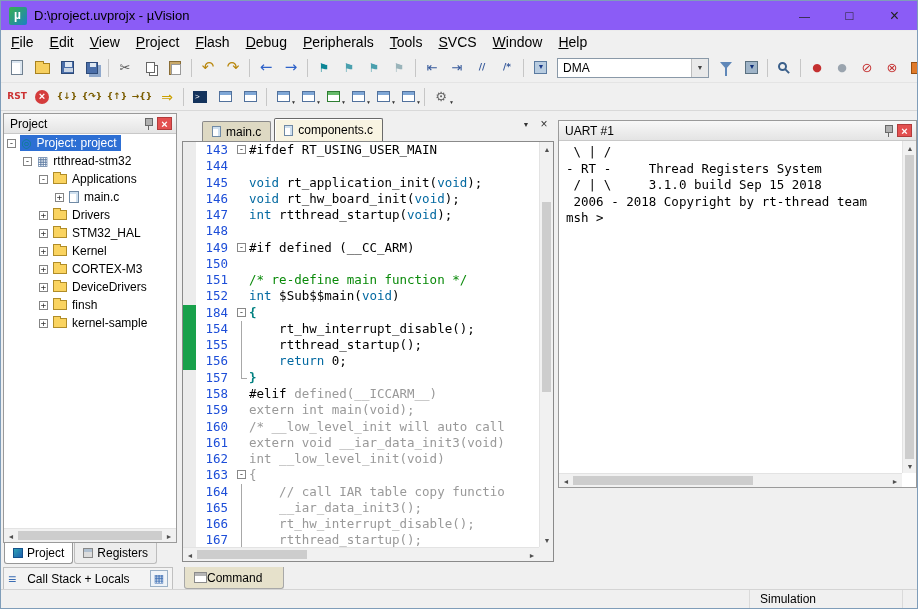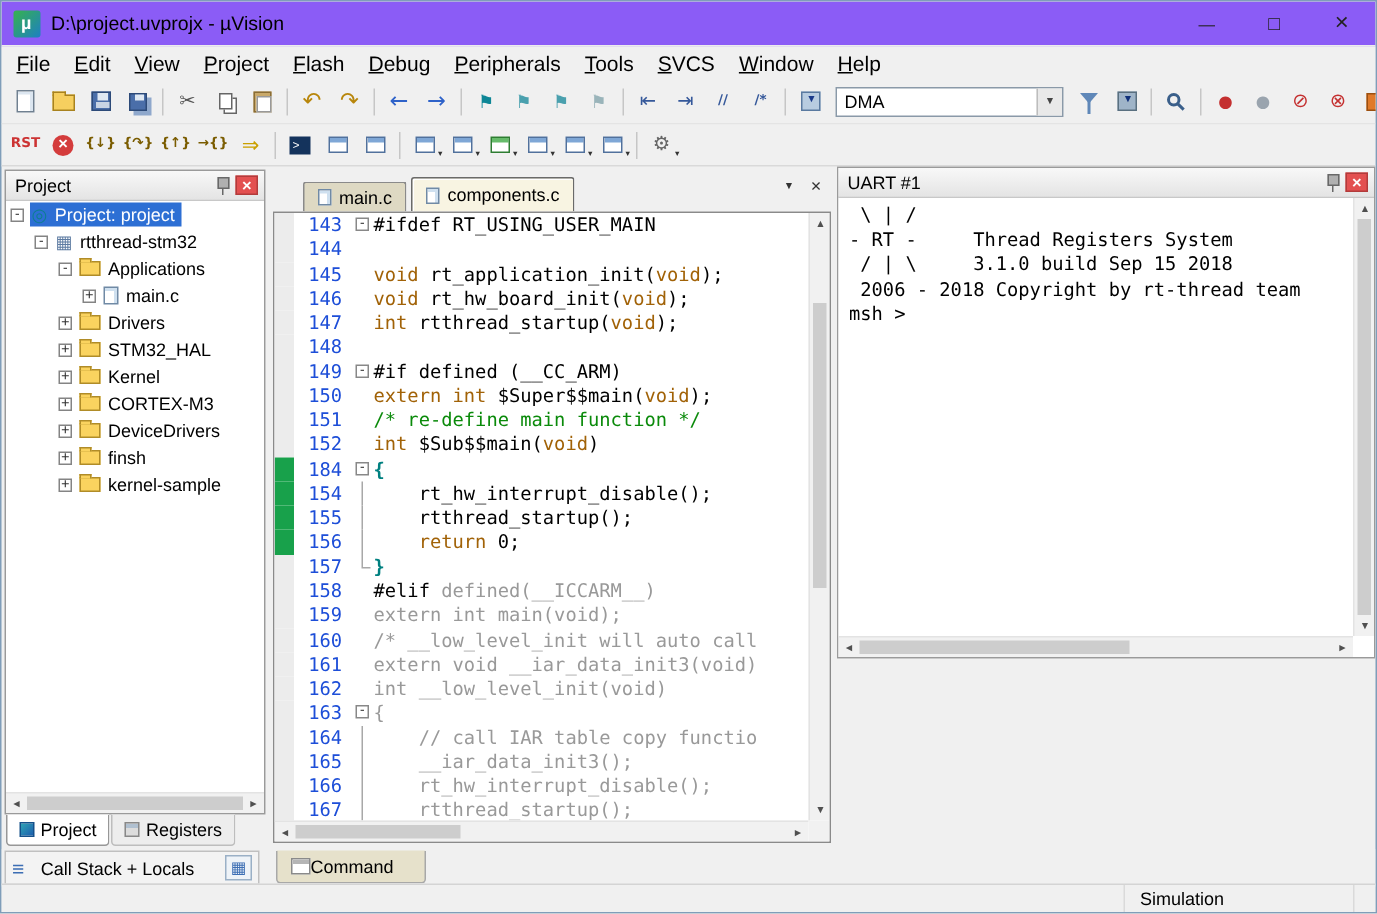--- a/index.html
+++ b/index.html
@@ -113,27 +113,27 @@
   .cl-margin{width:13px;flex:none;background:#ececec}
   .cl-margin.mark{background:#18a14b}
   .cl-num{width:40px;flex:none;text-align:right;padding-right:8px;color:#1d4ed8;background:#fff}
   .cl-fold{width:13px;flex:none;position:relative}
   .cl-fold.g::before{content:"";position:absolute;left:5px;top:0;height:100%;width:1px;background:#a8a8a8}
   .cl-fold.e::before{content:"";position:absolute;left:5px;top:0;height:8px;width:1px;background:#a8a8a8}
   .cl-fold.e::after{content:"";position:absolute;left:5px;top:8px;width:6px;height:1px;background:#a8a8a8}
   .fbox{position:absolute;left:1px;top:3px;width:9px;height:9px;border:1px solid #888;background:#fff;font-size:9px;line-height:7px;text-align:center;color:#333;z-index:2;font-family:"DejaVu Sans Mono",monospace}
   .cl-code{flex:1}
   .tok-t{color:#000}
-  .tok-k{color:#a16207}
+  .tok-k{color:#0369a1}
   .tok-c{color:#0a8a0a}
   .tok-b{color:#008080;font-weight:bold}
   .tok-g{color:#999}
 
   
-  .uart-panel{left:557px;top:110px;width:359px;height:328px}
+  .uart-panel{left:557px;top:119px;width:359px;height:368px}
   .uart-out{position:absolute;left:0;top:20px;right:14px;bottom:14px;overflow:hidden;background:#fff;padding:3px 0 0 7px}
   .uline{font-family:"DejaVu Sans Mono",monospace;font-size:12.5px;line-height:16.5px;white-space:pre;color:#000}
 
   
   .sbv,.sbh{position:absolute;background:#f1f1f1}
   .sbv{width:14px;border-left:1px solid #e3e3e3}
   .sbh{height:14px;border-top:1px solid #e3e3e3}
   .sb-ar{position:absolute;width:14px;height:14px;display:flex;align-items:center;justify-content:center;color:#505050}
   .gl-u::before{content:"▲";font-size:7px}
   .gl-d::before{content:"▼";font-size:7px}
@@ -481,21 +481,21 @@
     </div>
     <div class="ebox">
       <div class="code-lines">
           <div class="cl"><span class="cl-margin"></span><span class="cl-num">143</span><span class="cl-fold"><span class="fbox">-</span></span><span class="cl-code"><span class="tok-t">#ifdef RT_USING_USER_MAIN</span></span></div>
           <div class="cl"><span class="cl-margin"></span><span class="cl-num">144</span><span class="cl-fold"></span><span class="cl-code"></span></div>
           <div class="cl"><span class="cl-margin"></span><span class="cl-num">145</span><span class="cl-fold"></span><span class="cl-code"><span class="tok-k">void</span><span class="tok-t"> rt_application_init(</span><span class="tok-k">void</span><span class="tok-t">);</span></span></div>
           <div class="cl"><span class="cl-margin"></span><span class="cl-num">146</span><span class="cl-fold"></span><span class="cl-code"><span class="tok-k">void</span><span class="tok-t"> rt_hw_board_init(</span><span class="tok-k">void</span><span class="tok-t">);</span></span></div>
           <div class="cl"><span class="cl-margin"></span><span class="cl-num">147</span><span class="cl-fold"></span><span class="cl-code"><span class="tok-k">int</span><span class="tok-t"> rtthread_startup(</span><span class="tok-k">void</span><span class="tok-t">);</span></span></div>
           <div class="cl"><span class="cl-margin"></span><span class="cl-num">148</span><span class="cl-fold"></span><span class="cl-code"></span></div>
           <div class="cl"><span class="cl-margin"></span><span class="cl-num">149</span><span class="cl-fold"><span class="fbox">-</span></span><span class="cl-code"><span class="tok-t">#if defined (__CC_ARM)</span></span></div>
-          <div class="cl"><span class="cl-margin"></span><span class="cl-num">150</span><span class="cl-fold"></span><span class="cl-code"><span class="tok-k">extern</span><span class="tok-t"> </span><span class="tok-k">int</span><span class="tok-t"> $Super$$main(</span><span class="tok-k">void</span><span class="tok-t">);</span></span></div>
+          <div class="cl"><span class="cl-margin"></span><span class="cl-num">150</span><span class="cl-fold"></span></div>
           <div class="cl"><span class="cl-margin"></span><span class="cl-num">151</span><span class="cl-fold"></span><span class="cl-code"><span class="tok-c">/* re-define main function */</span></span></div>
           <div class="cl"><span class="cl-margin"></span><span class="cl-num">152</span><span class="cl-fold"></span><span class="cl-code"><span class="tok-k">int</span><span class="tok-t"> $Sub$$main(</span><span class="tok-k">void</span><span class="tok-t">)</span></span></div>
           <div class="cl"><span class="cl-margin mark"></span><span class="cl-num">184</span><span class="cl-fold"><span class="fbox">-</span></span><span class="cl-code"><span class="tok-b">{</span></span></div>
           <div class="cl"><span class="cl-margin mark"></span><span class="cl-num">154</span><span class="cl-fold g"></span><span class="cl-code"><span class="tok-t">    rt_hw_interrupt_disable();</span></span></div>
           <div class="cl"><span class="cl-margin mark"></span><span class="cl-num">155</span><span class="cl-fold g"></span><span class="cl-code"><span class="tok-t">    rtthread_startup();</span></span></div>
           <div class="cl"><span class="cl-margin mark"></span><span class="cl-num">156</span><span class="cl-fold g"></span><span class="cl-code"><span class="tok-t">    </span><span class="tok-k">return</span><span class="tok-t"> 0;</span></span></div>
           <div class="cl"><span class="cl-margin"></span><span class="cl-num">157</span><span class="cl-fold e"></span><span class="cl-code"><span class="tok-b">}</span></span></div>
           <div class="cl"><span class="cl-margin"></span><span class="cl-num">158</span><span class="cl-fold"></span><span class="cl-code"><span class="tok-t">#elif </span><span class="tok-g">defined(__ICCARM__)</span></span></div>
           <div class="cl"><span class="cl-margin"></span><span class="cl-num">159</span><span class="cl-fold"></span><span class="cl-code"><span class="tok-g">extern int main(void);</span></span></div>
           <div class="cl"><span class="cl-margin"></span><span class="cl-num">160</span><span class="cl-fold"></span><span class="cl-code"><span class="tok-g">/* __low_level_init will auto call</span></span></div>

